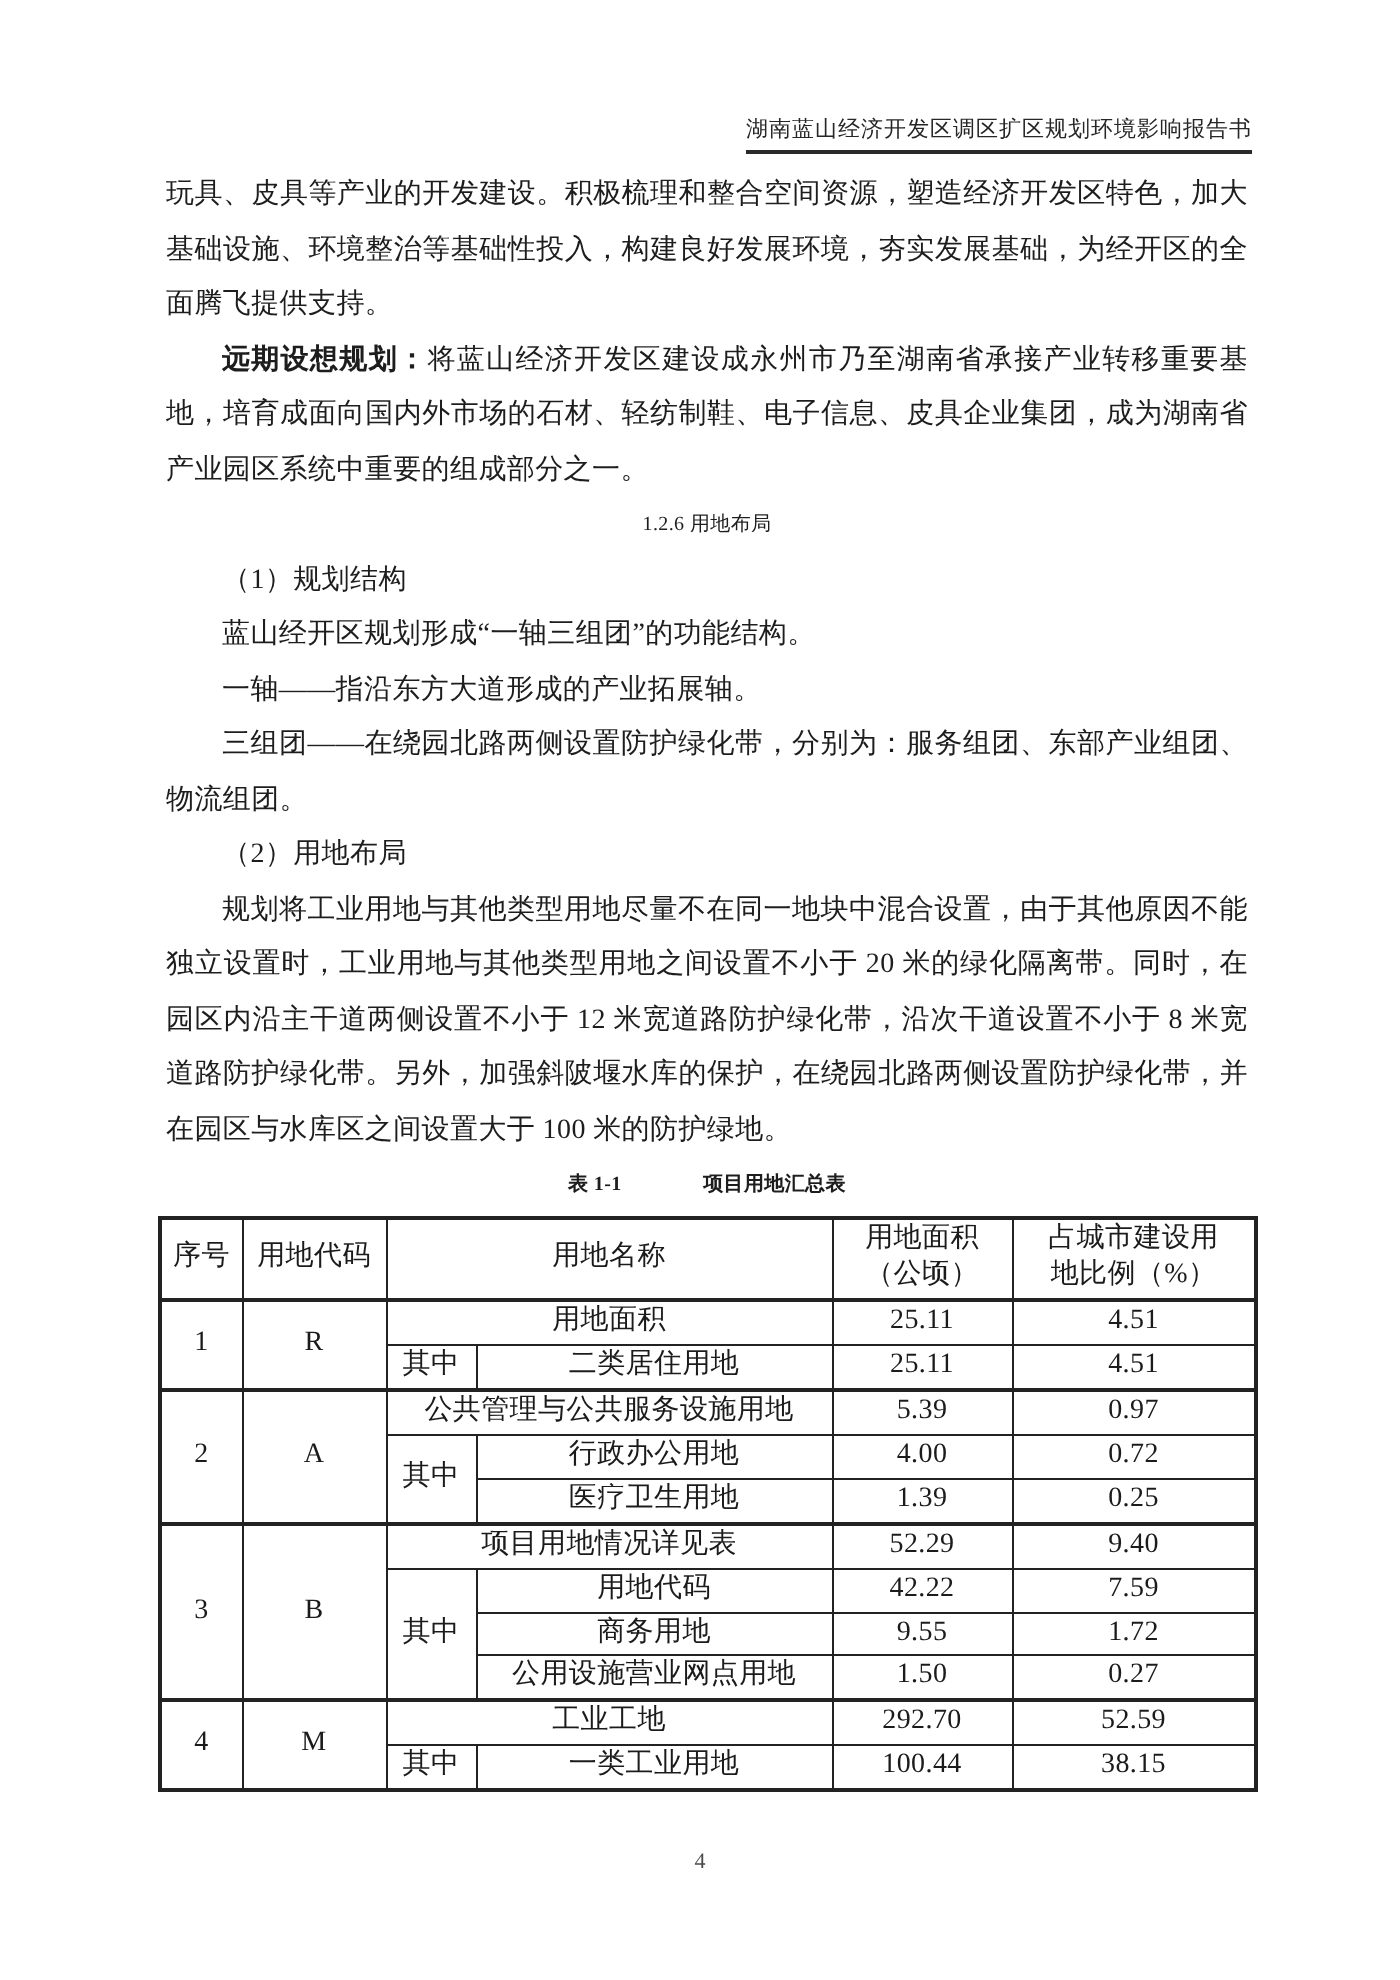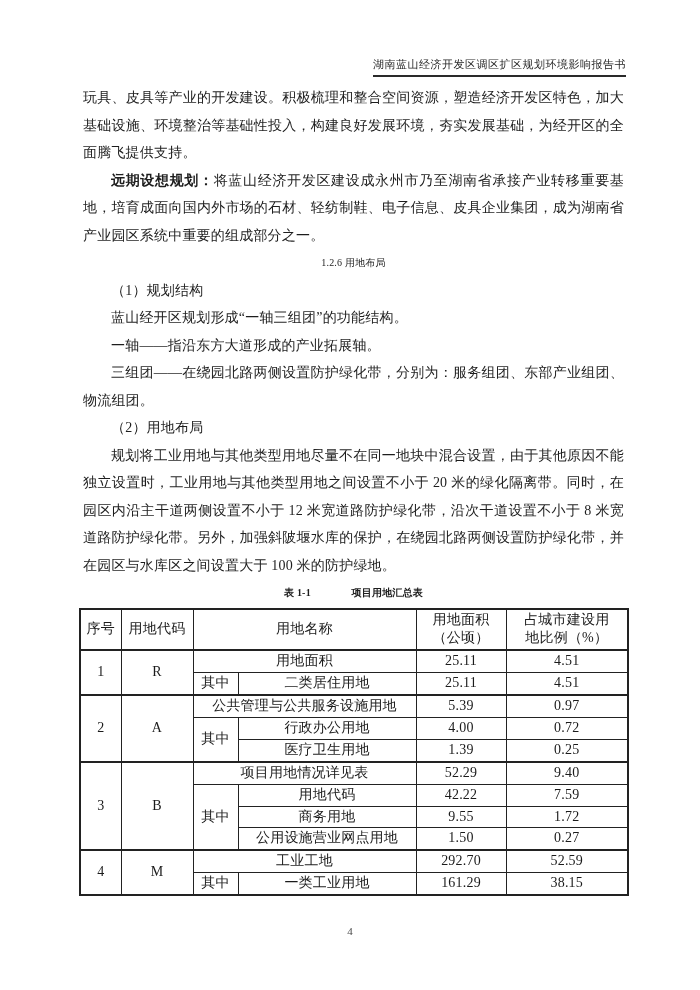--- a/index.html
+++ b/index.html
@@ -184,21 +184,21 @@
         <tr class="r group-start">
           <td rowspan="2">4</td>
           <td rowspan="2">M</td>
           <td colspan="2">工业工地</td>
           <td>292.70</td>
           <td>52.59</td>
         </tr>
         <tr class="r">
           <td>其中</td>
           <td>一类工业用地</td>
-          <td>161.29</td>
+          <td>100.44</td>
           <td>38.15</td>
         </tr>
       </tbody>
     </table>
   </div>
 
   <div class="page-number">4</div>
 
 </div>
 

